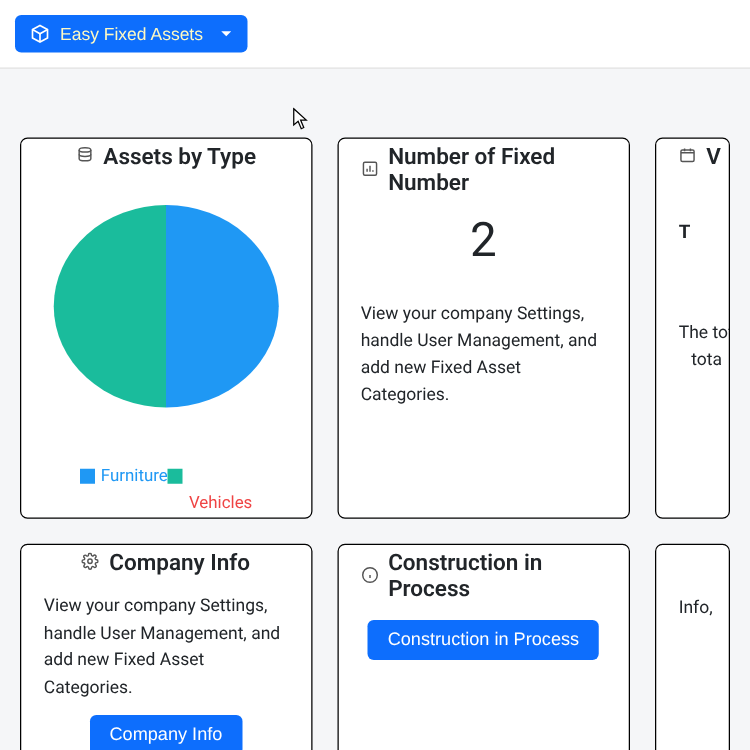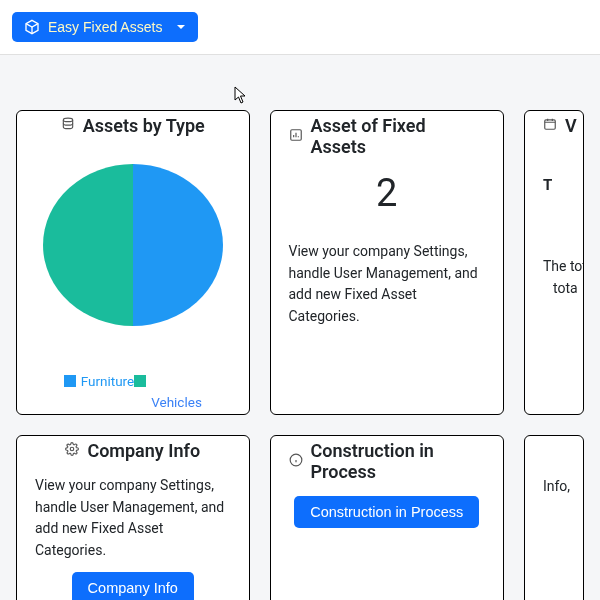--- a/index.html
+++ b/index.html
@@ -70,21 +70,21 @@
   }
   .legend {
     display: flex;
     font-size: 13.5px;
   }
   .legend-item { display: flex; align-items: center; gap: 5px; }
   .swatch { width: 12px; height: 12px; display: inline-block; }
   .sw-blue { background: #1f98f4; }
   .sw-teal { background: #1abc9c; }
   .leg-blue { color: #1f98f4; }
-  .leg-teal { color: #3b82f6; margin-top: 42px; }
+  .leg-teal { color: #ef4444; margin-top: 42px; }
   .total-label {
     font-weight: 700;
     font-size: 15px;
     margin-top: 26px;
     margin-bottom: 4px;
   }
   .total-value {
     font-size: 38px;
     font-weight: 400;
     margin-bottom: 26px;
@@ -179,21 +179,21 @@
     </div>
 
     <div class="card w-number">
       <div class="card-header">
         <span class="tiny-icon">
           <svg width="14" height="14" viewBox="0 0 24 24" fill="none" stroke="#555" stroke-width="2">
             <rect x="3" y="3" width="18" height="18" rx="2"></rect>
               <path d="M8 16V12M12 16V8M16 16V14"></path>
           </svg>
         </span>
-        <span class="card-title">Asset of Fixed Assets</span>
+        <span class="card-title">Number of Fixed Number</span>
       </div>
       <div class="total-value">2</div>
       <div class="card-desc">View your company Settings, handle User Management, and add new Fixed Asset Categories.</div>
     </div>
 
     <div class="card w-value cut">
       <div class="card-header">
         <span class="tiny-icon">
           <svg width="14" height="14" viewBox="0 0 24 24" fill="none" stroke="#555" stroke-width="2">
             <rect x="3" y="5" width="18" height="16" rx="2"></rect>

